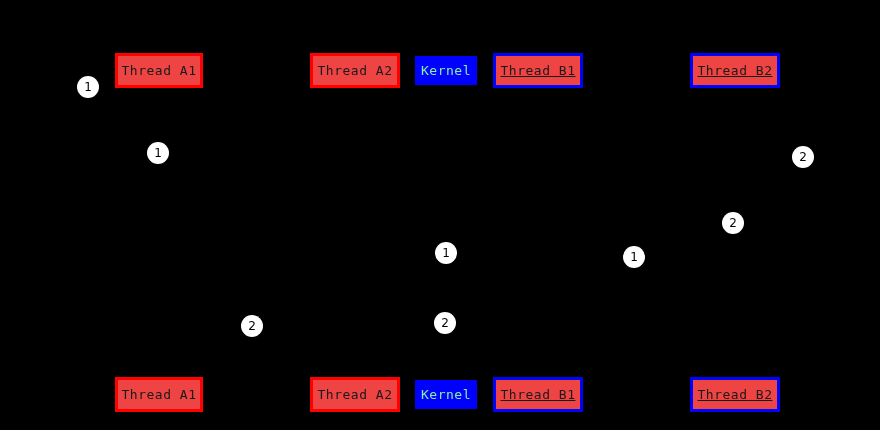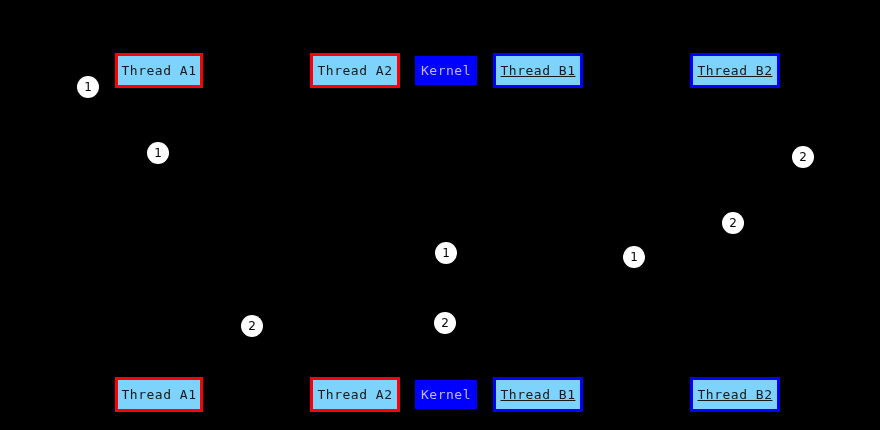--- a/index.html
+++ b/index.html
@@ -23,31 +23,31 @@
     display: flex;
     align-items: center;
     justify-content: center;
     font-family: "DejaVu Sans Mono", "Liberation Mono", monospace;
     font-size: 13px;
     letter-spacing: 0.5px;
     white-space: nowrap;
     line-height: 1;
   }
   .participant.thread {
-    background: #7dd3fc;
+    background: #ef4444;
     color: #1a1a1a;
     border-style: solid;
     border-width: 3px;
     text-align: right;
   }
   .participant.red   { border-color: #FF0000; }
   .participant.blue  { border-color: #0000FF; text-decoration: underline; }
   .participant.kernelbox {
     background: #0000FF;
-    color: #c4b5fd;
+    color: #86efac;
     border: 0 solid #0000FF;
   }
 
   
   .lifeline {
     position: absolute;
     width: 1px;
     background: #000000;
   }
 

